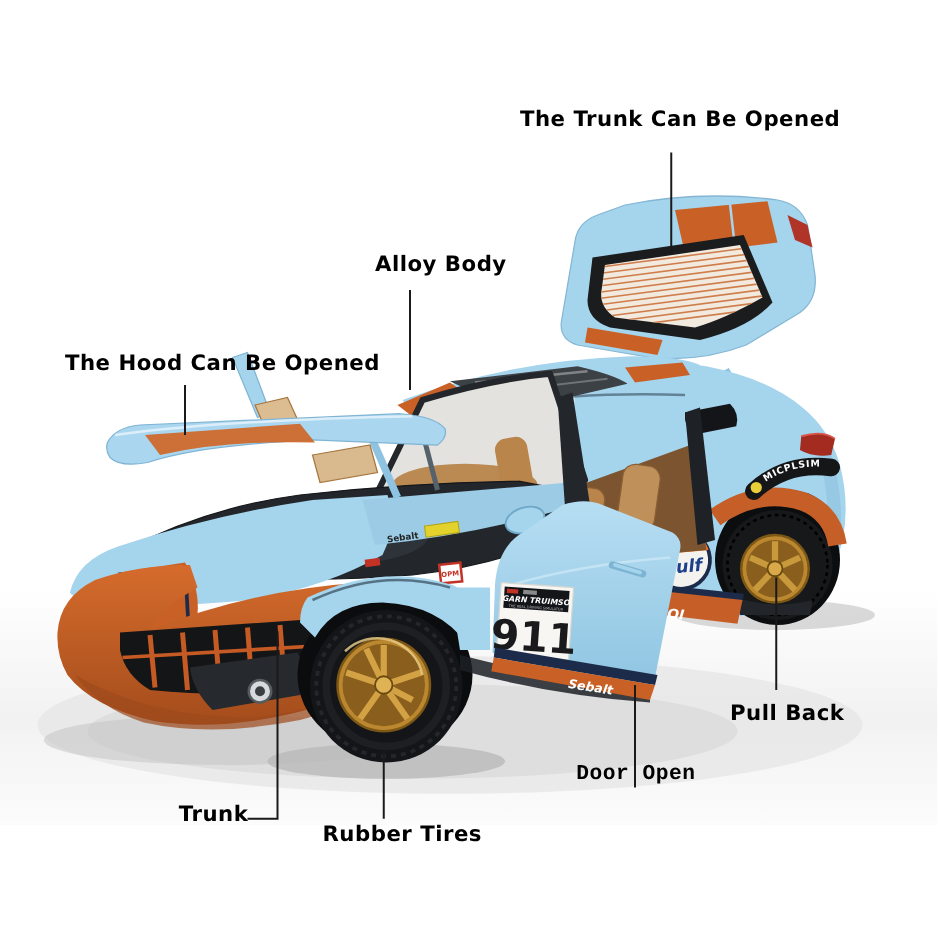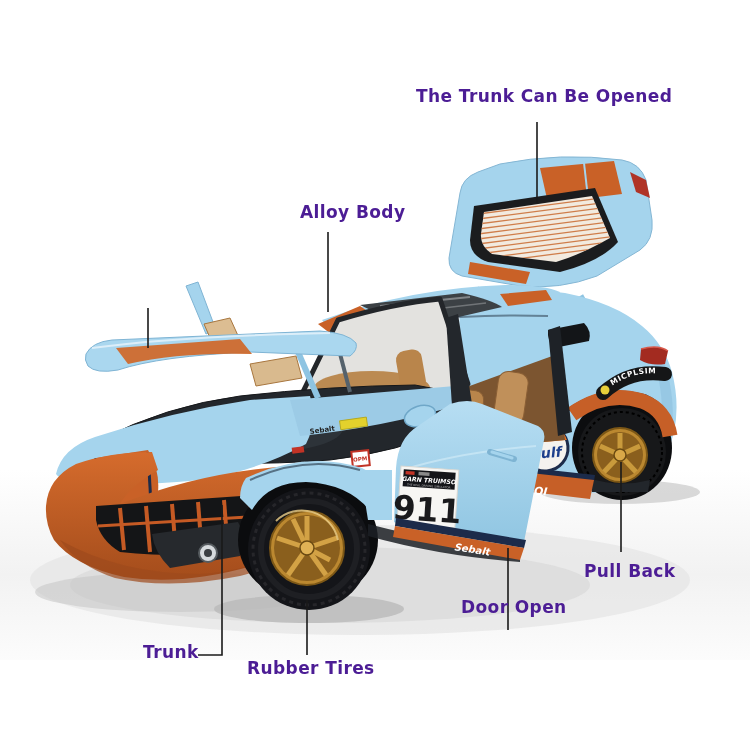--- a/index.html
+++ b/index.html
@@ -1,27 +1,27 @@
 <!DOCTYPE html>
 <html><head>
 <meta charset="utf-8">
 <style>
   html,body{margin:0;padding:0;background:#fff;}
   .stage{position:relative;width:750px;height:750px;background:#ffffff;overflow:hidden;
          font-family:"DejaVu Sans",sans-serif;}
   .stage svg{position:absolute;left:0;top:0;}
-  .callout{position:absolute;white-space:nowrap;color:#4c1d95;font-size:17px;font-weight:600;
+  .callout{position:absolute;white-space:nowrap;color:#000000;font-size:17px;font-weight:600;
            letter-spacing:.4px;}
   .cl-trunk{left:416px;top:86px;}
   .cl-alloy{left:300px;top:202px;}
   .cl-hood{left:52px;top:281px;}
   .cl-pull{left:584px;top:561px;}
-  .cl-door{left:461px;top:597px;}
+  .cl-door{left:461px;top:610px;font-family:Liberation Mono, monospace;}
   .cl-light{left:143px;top:642px;}
-  .cl-tires{left:247px;top:658px;}
+  .cl-tires{left:258px;top:658px;}
 </style>
 </head>
 <body>
 
 <div class="stage">
 
 <svg width="750" height="750" viewBox="0 0 750 750">
   <defs>
     <linearGradient id="bgWash" x1="0" y1="470" x2="0" y2="660" gradientUnits="userSpaceOnUse">
       <stop offset="0" stop-color="#ffffff"></stop>
@@ -273,17 +273,18 @@
     <line x1="148" y1="308" x2="148" y2="348"></line>
     <line x1="621" y1="462" x2="621" y2="552"></line>
     <line x1="508" y1="548" x2="508" y2="630"></line>
     <polyline points="222,505 222,655 198,655" fill="none"></polyline>
     <line x1="307" y1="600" x2="307" y2="655"></line>
   </g>
 </svg>
 
   <div class="callout cl-trunk">The Trunk Can Be Opened</div>
   <div class="callout cl-alloy">Alloy Body</div>
+  <div class="callout cl-hood">The Hood Can Be Opened</div>
   <div class="callout cl-pull">Pull Back</div>
   <div class="callout cl-door">Door Open</div>
   <div class="callout cl-light">Trunk</div>
   <div class="callout cl-tires">Rubber Tires</div>
 </div>
 
 </body></html>

